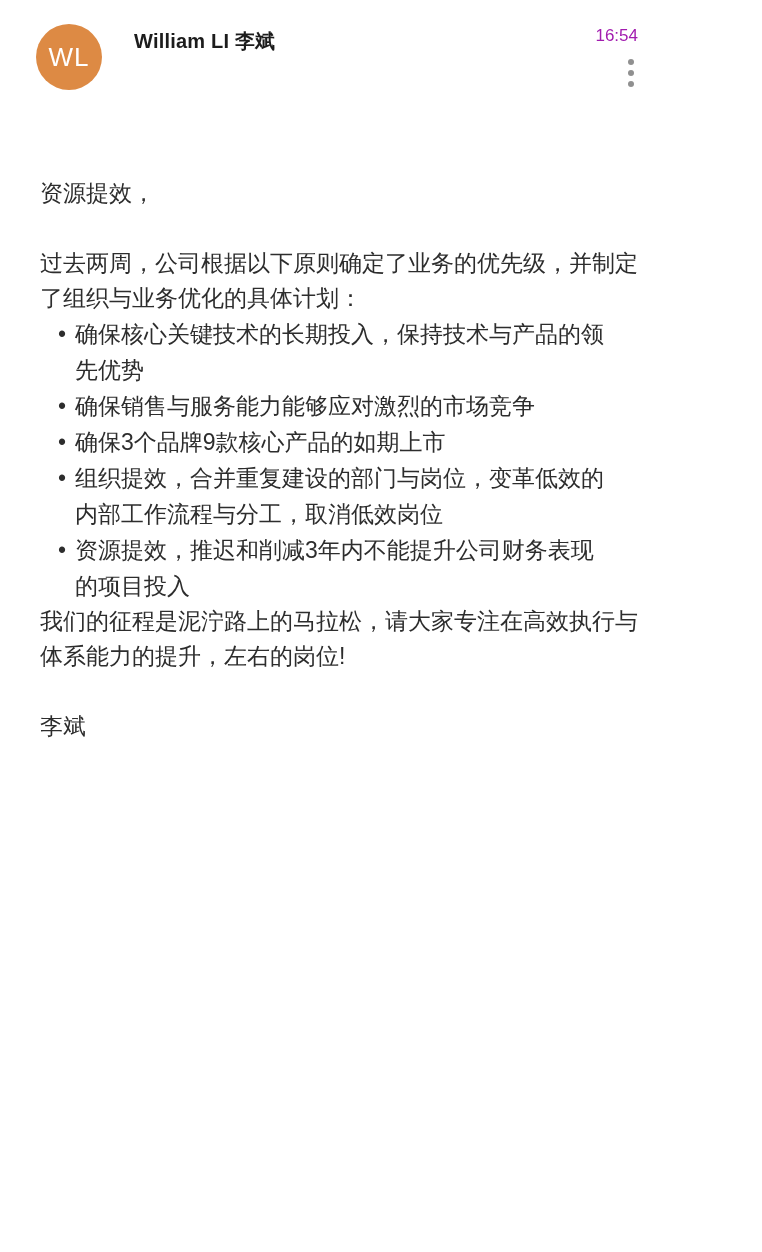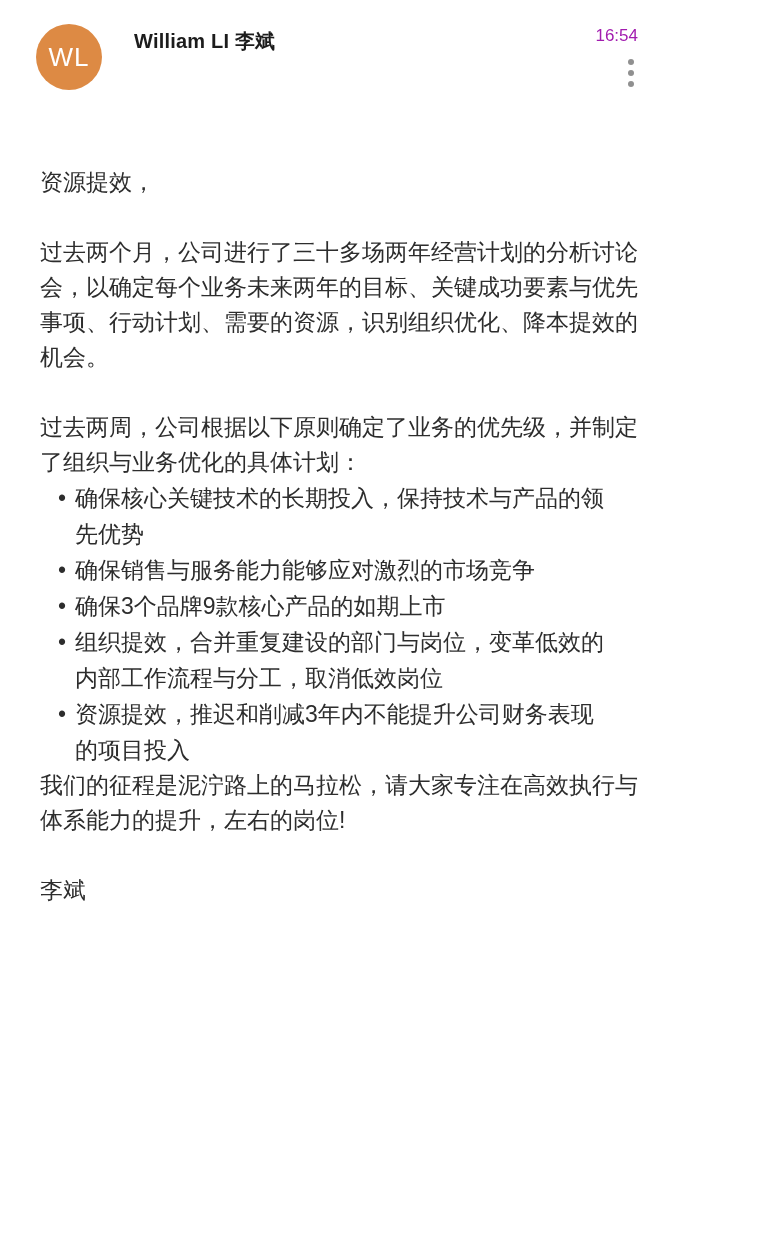--- a/index.html
+++ b/index.html
@@ -15,21 +15,21 @@
     position: relative;
     width: 762px;
     height: 1252px;
     background: #ffffff;
   }
 
   
   .header {
     position: relative;
     height: 90px;
-    padding-top: 13px;
+    padding-top: 24px;
     box-sizing: content-box;
   }
   .avatar {
     position: absolute;
     left: 36px;
     top: 24px;
     width: 66px;
     height: 66px;
     border-radius: 50%;
     background: #dd8a44;
@@ -134,21 +134,20 @@
         <span class="dot"></span>
       </div>
     </div>
   </div>
 
   <div class="message">
 
     <p>资源提效，</p>
 
 
-    <p>过去两个月，公司进行了三十多场两年经营计划的分析讨论会，以确定每个业务未来两年的目标、关键成功要素与优先事项、行动计划、需要的资源，识别组织优化、降本提效的机会。</p>
 
     <p class="tight">过去两周，公司根据以下原则确定了业务的优先级，并制定了组织与业务优化的具体计划：</p>
 
     <ul class="priority-list">
       <li>
         <span class="marker">•</span>
         <span>确保核心关键技术的长期投入，保持技术与产品的领先优势</span>
       </li>
       <li>
         <span class="marker">•</span>

